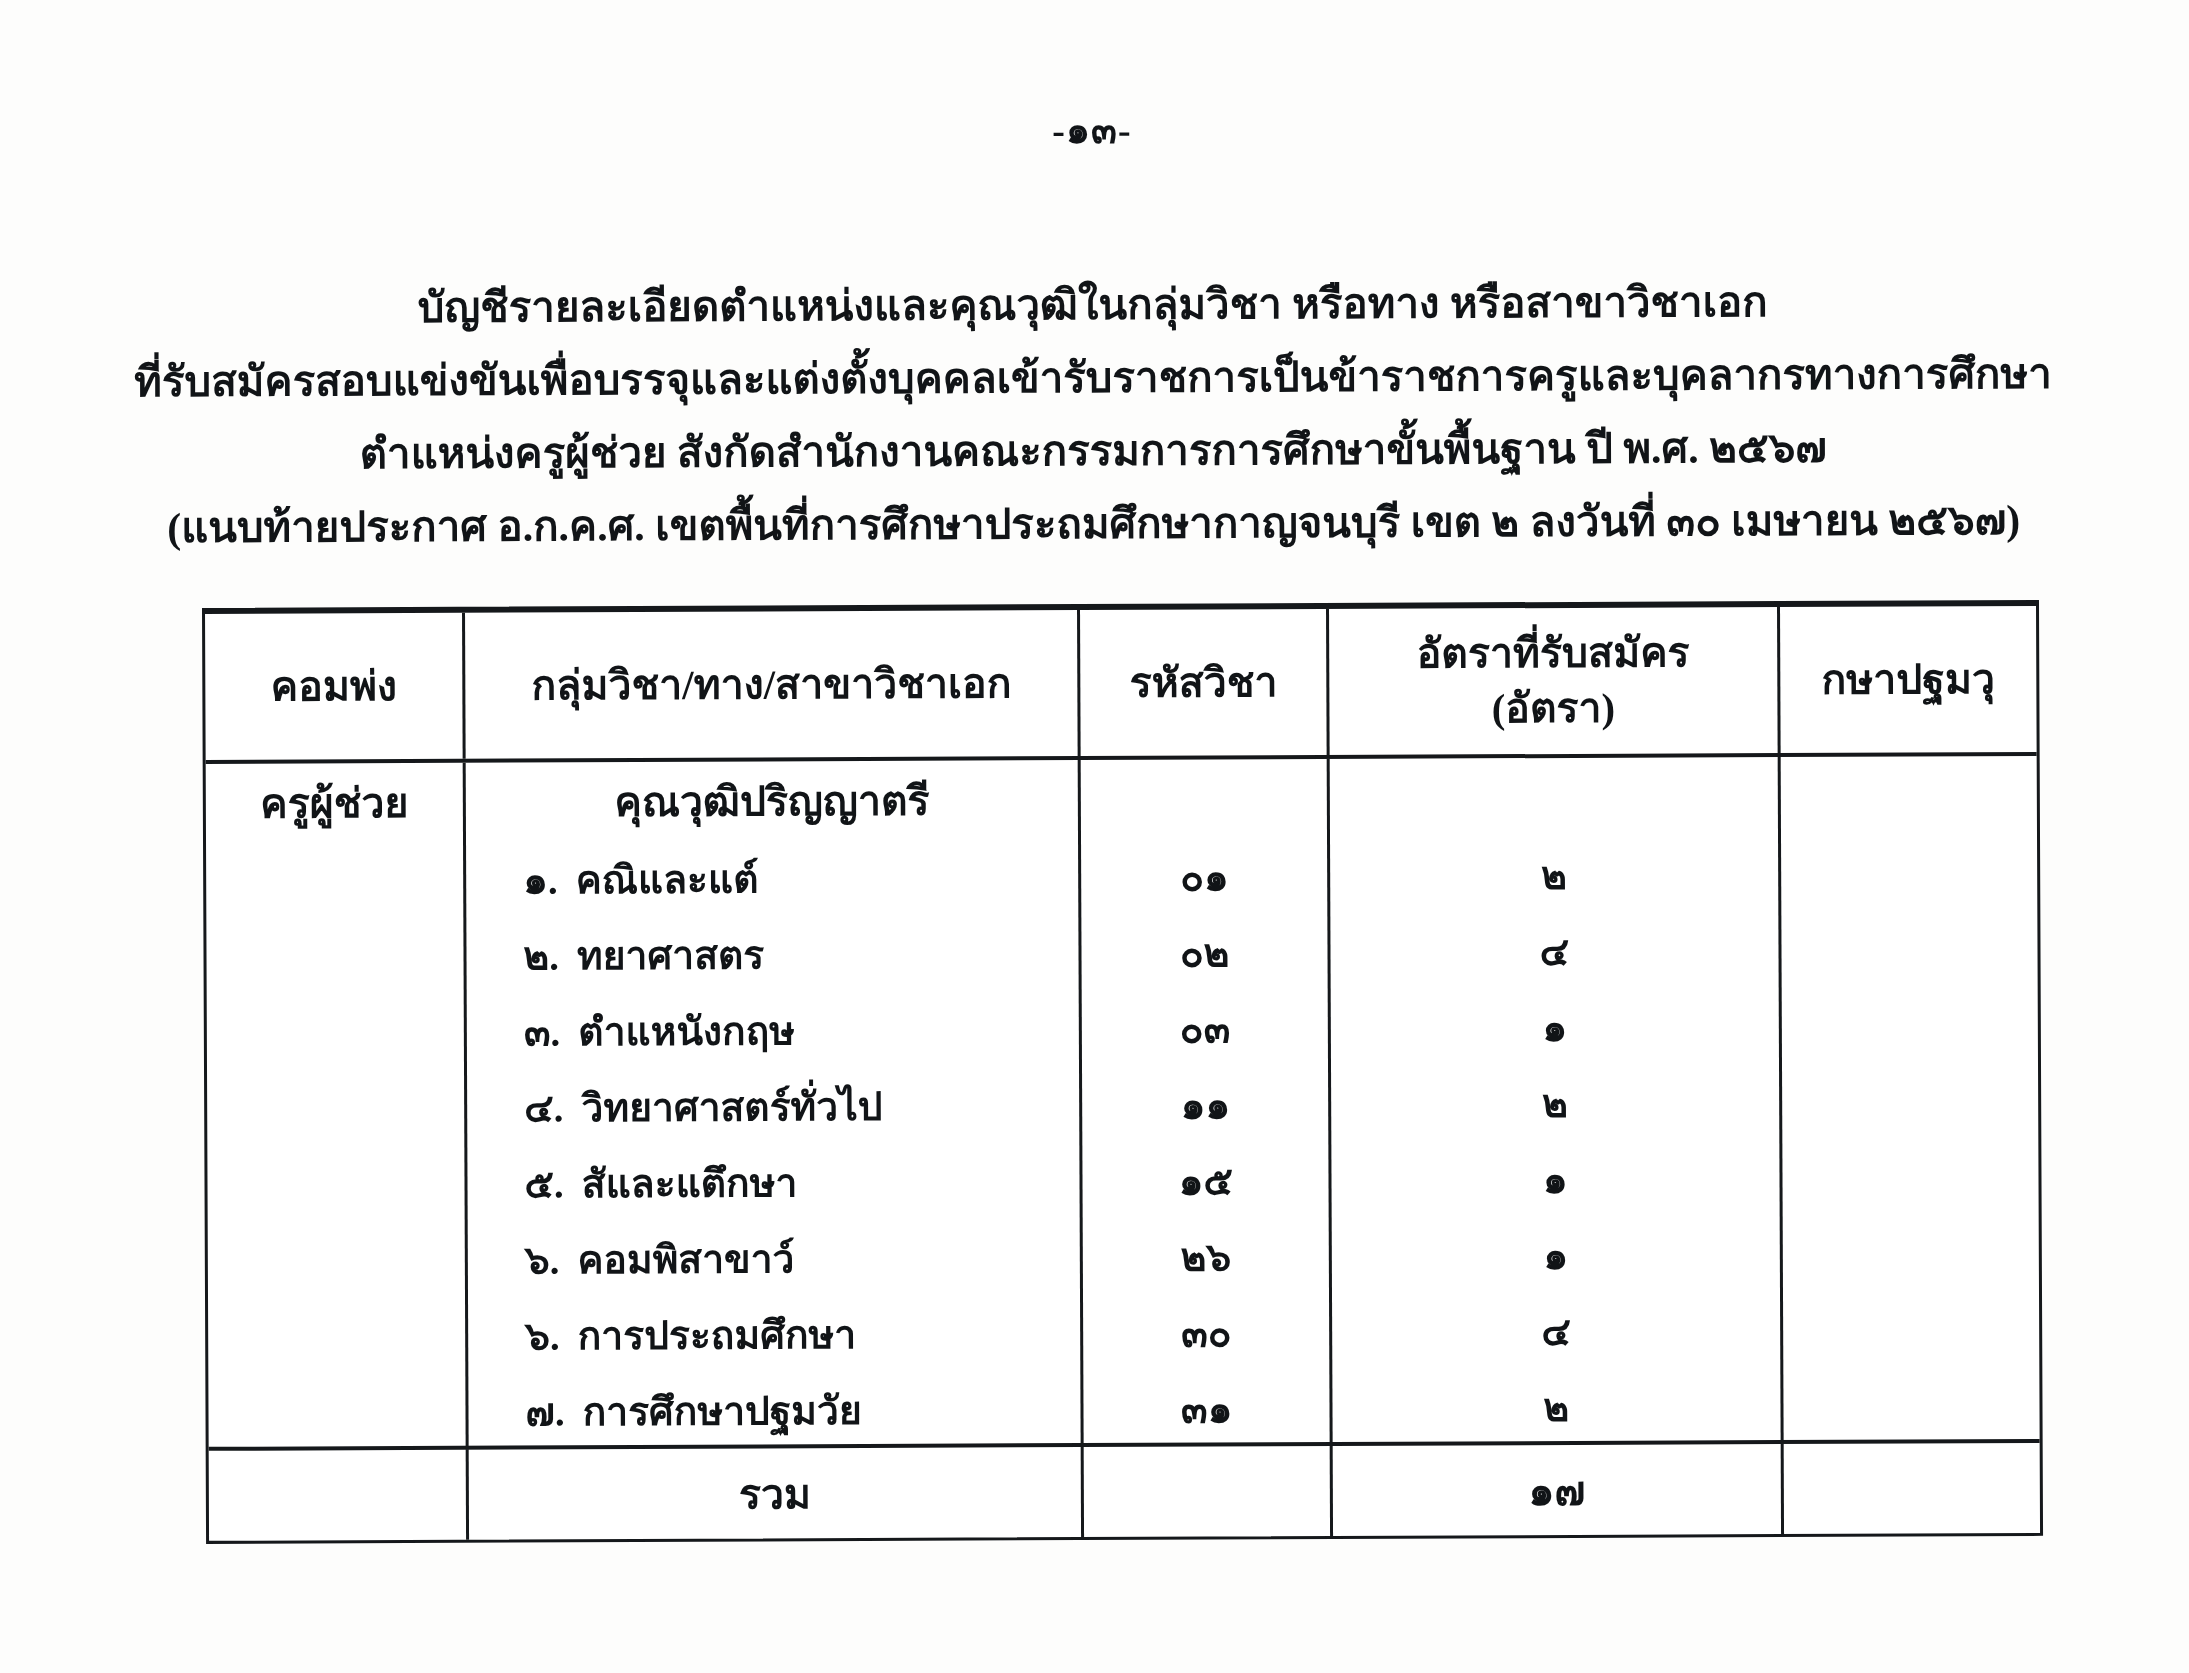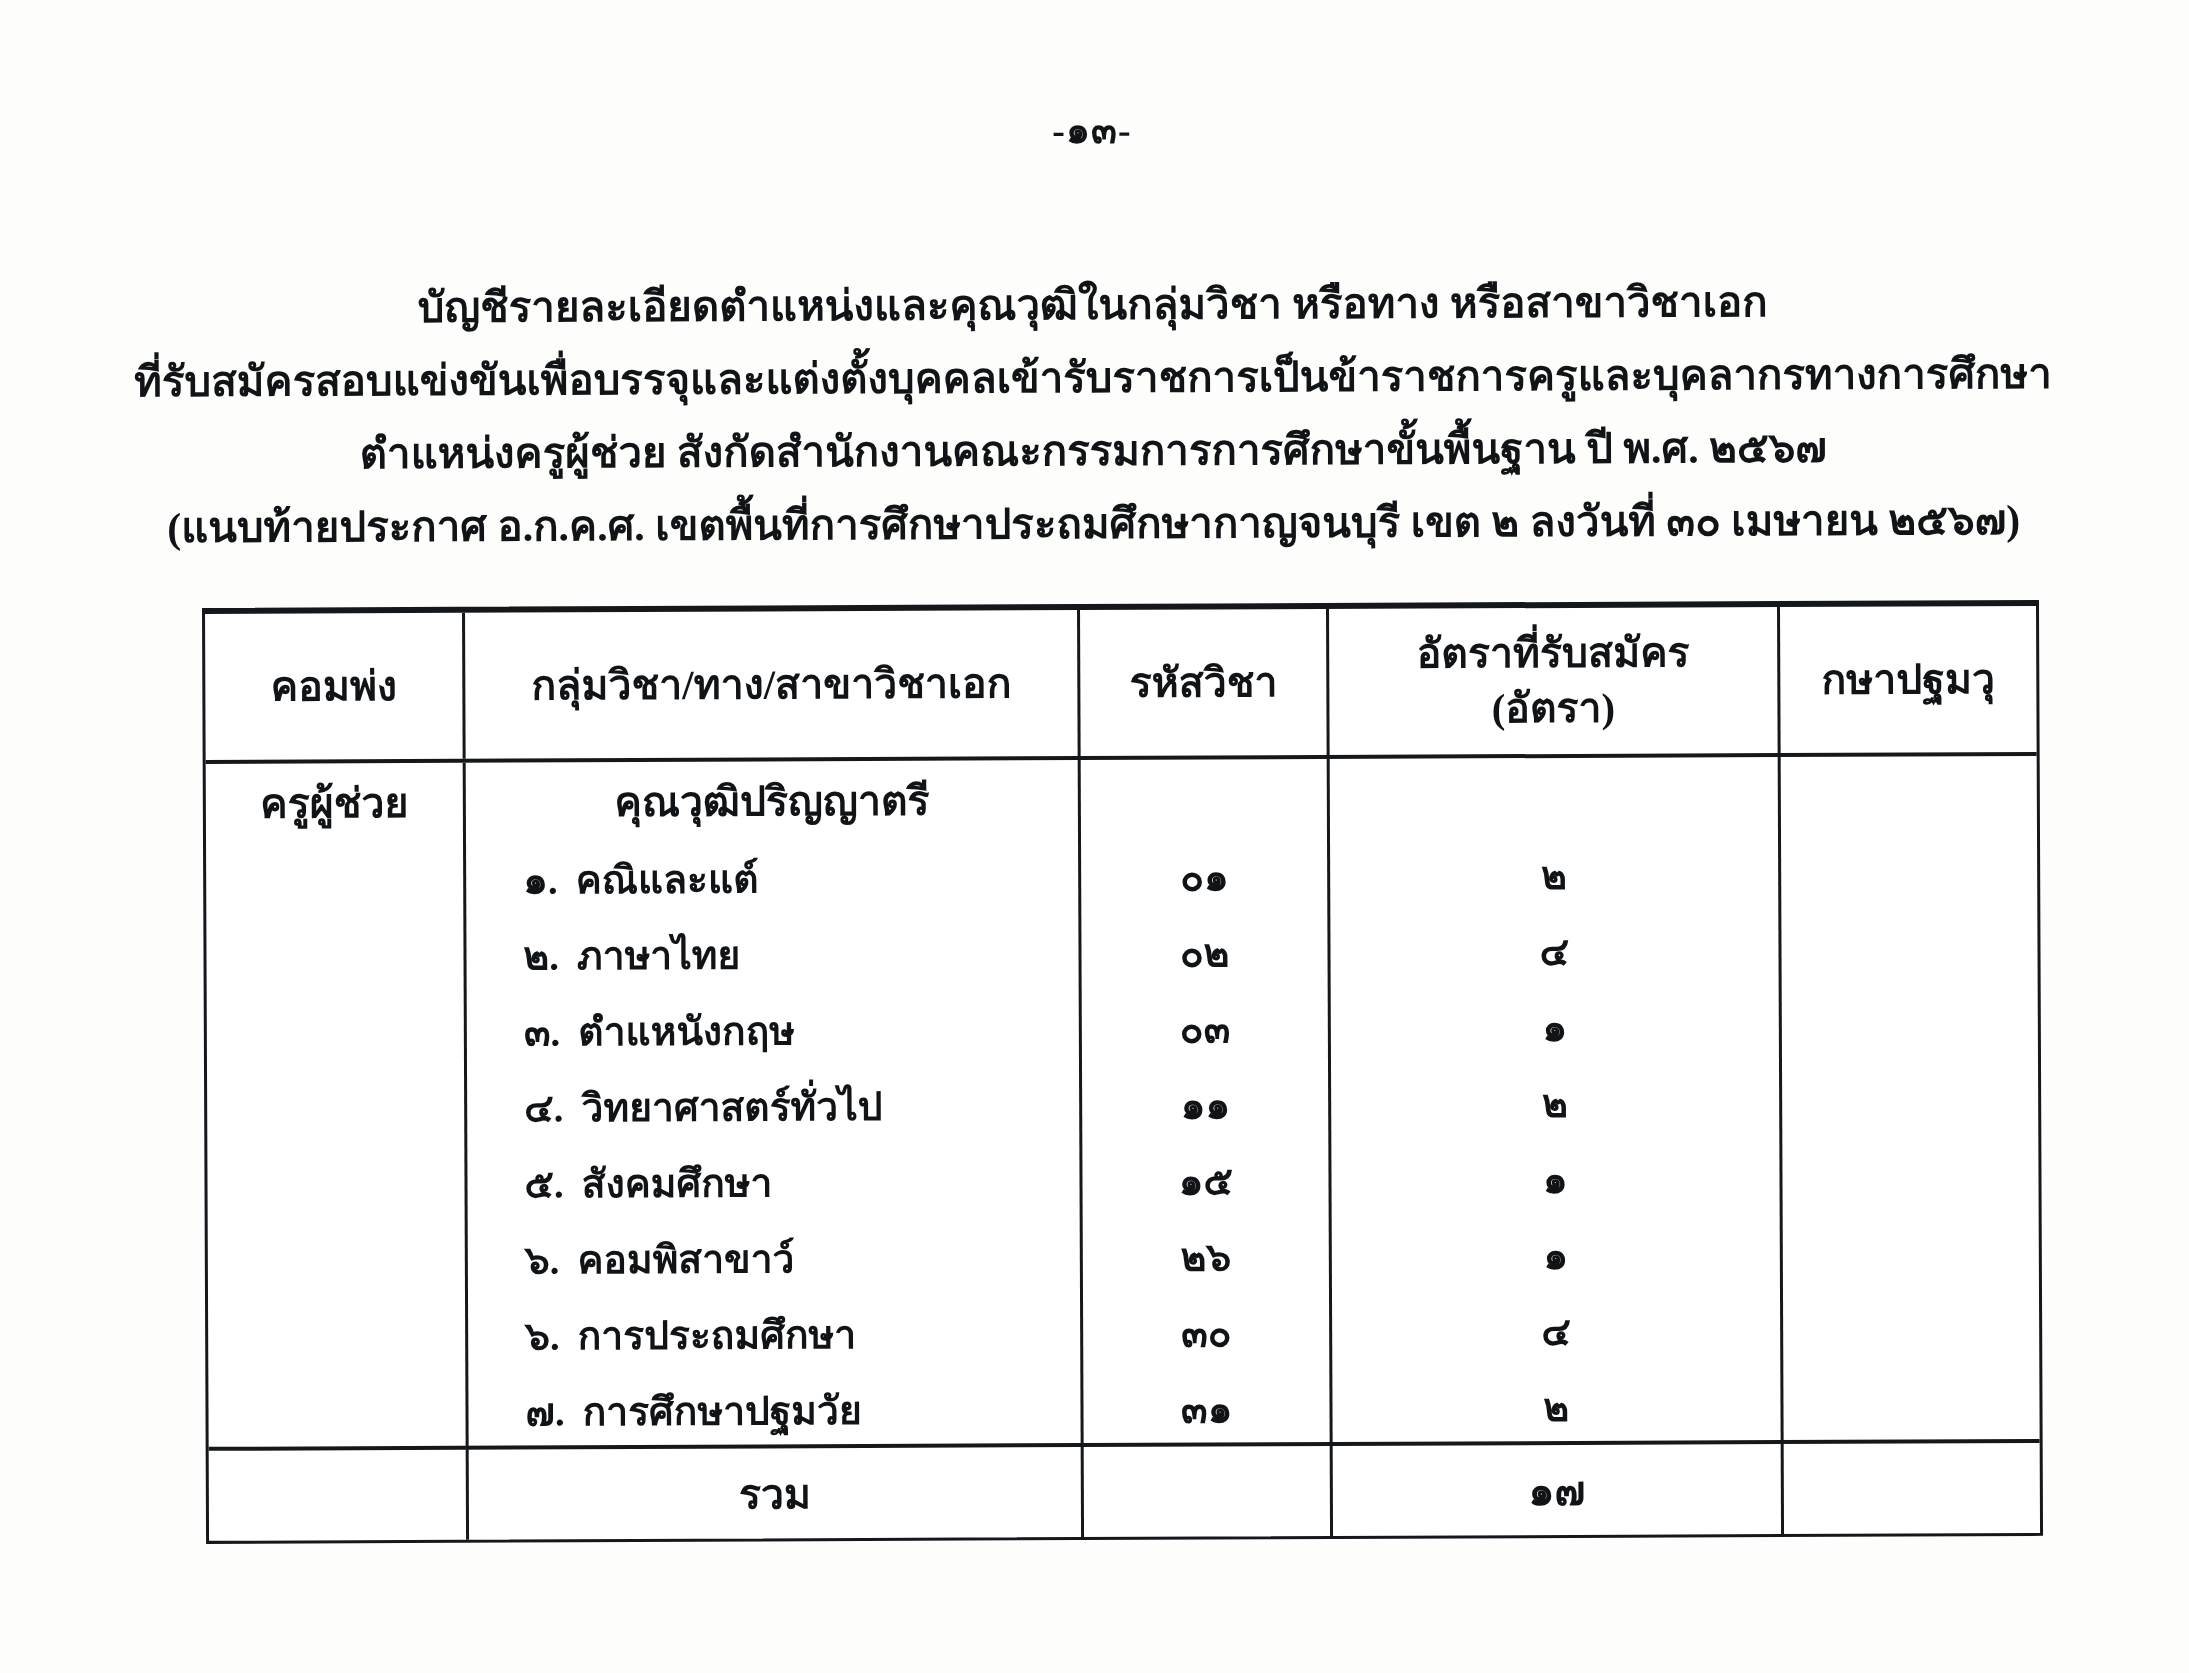--- a/index.html
+++ b/index.html
@@ -136,33 +136,33 @@
       <div class="col">
         <div class="line first">
           <span class="qual-heading">คุณวุฒิปริญญาตรี</span>
         </div>
         <div class="line subject">
           <span class="no">๑.</span>
           <span>คณิและแต์</span>
         </div>
         <div class="line subject">
           <span class="no">๒.</span>
-          <span>ภาษาไทย</span>
+          <span>ทยาศาสตร</span>
         </div>
         <div class="line subject">
           <span class="no">๓.</span>
           <span>ตำแหนังกฤษ</span>
         </div>
         <div class="line subject">
           <span class="no">๔.</span>
           <span>วิทยาศาสตร์ทั่วไป</span>
         </div>
         <div class="line subject">
           <span class="no">๕.</span>
-          <span>สังคมศึกษา</span>
+          <span>สัและแตึกษา</span>
         </div>
         <div class="line subject">
           <span class="no">๖.</span>
           <span>คอมพิสาขาว์</span>
         </div>
         <div class="line subject">
           <span class="no">๖.</span>
           <span>การประถมศึกษา</span>
         </div>
         <div class="line subject">

